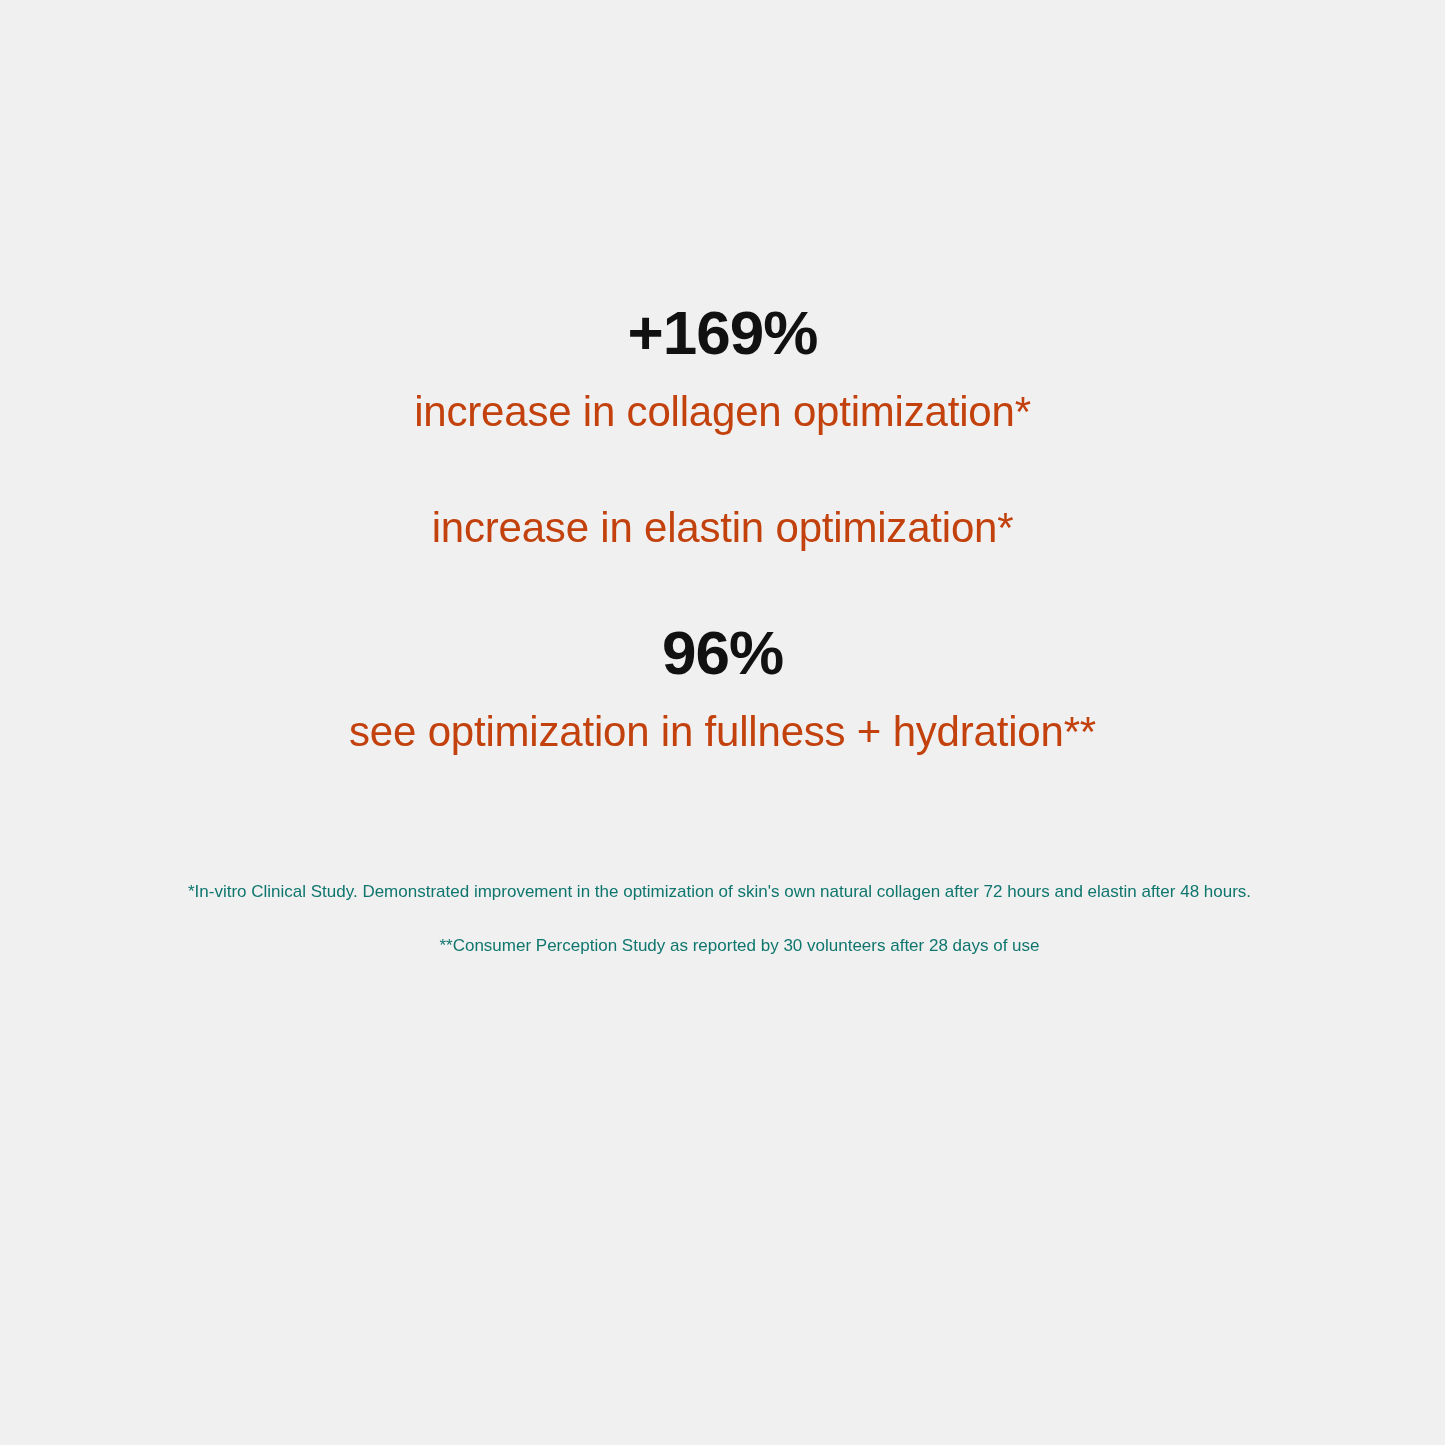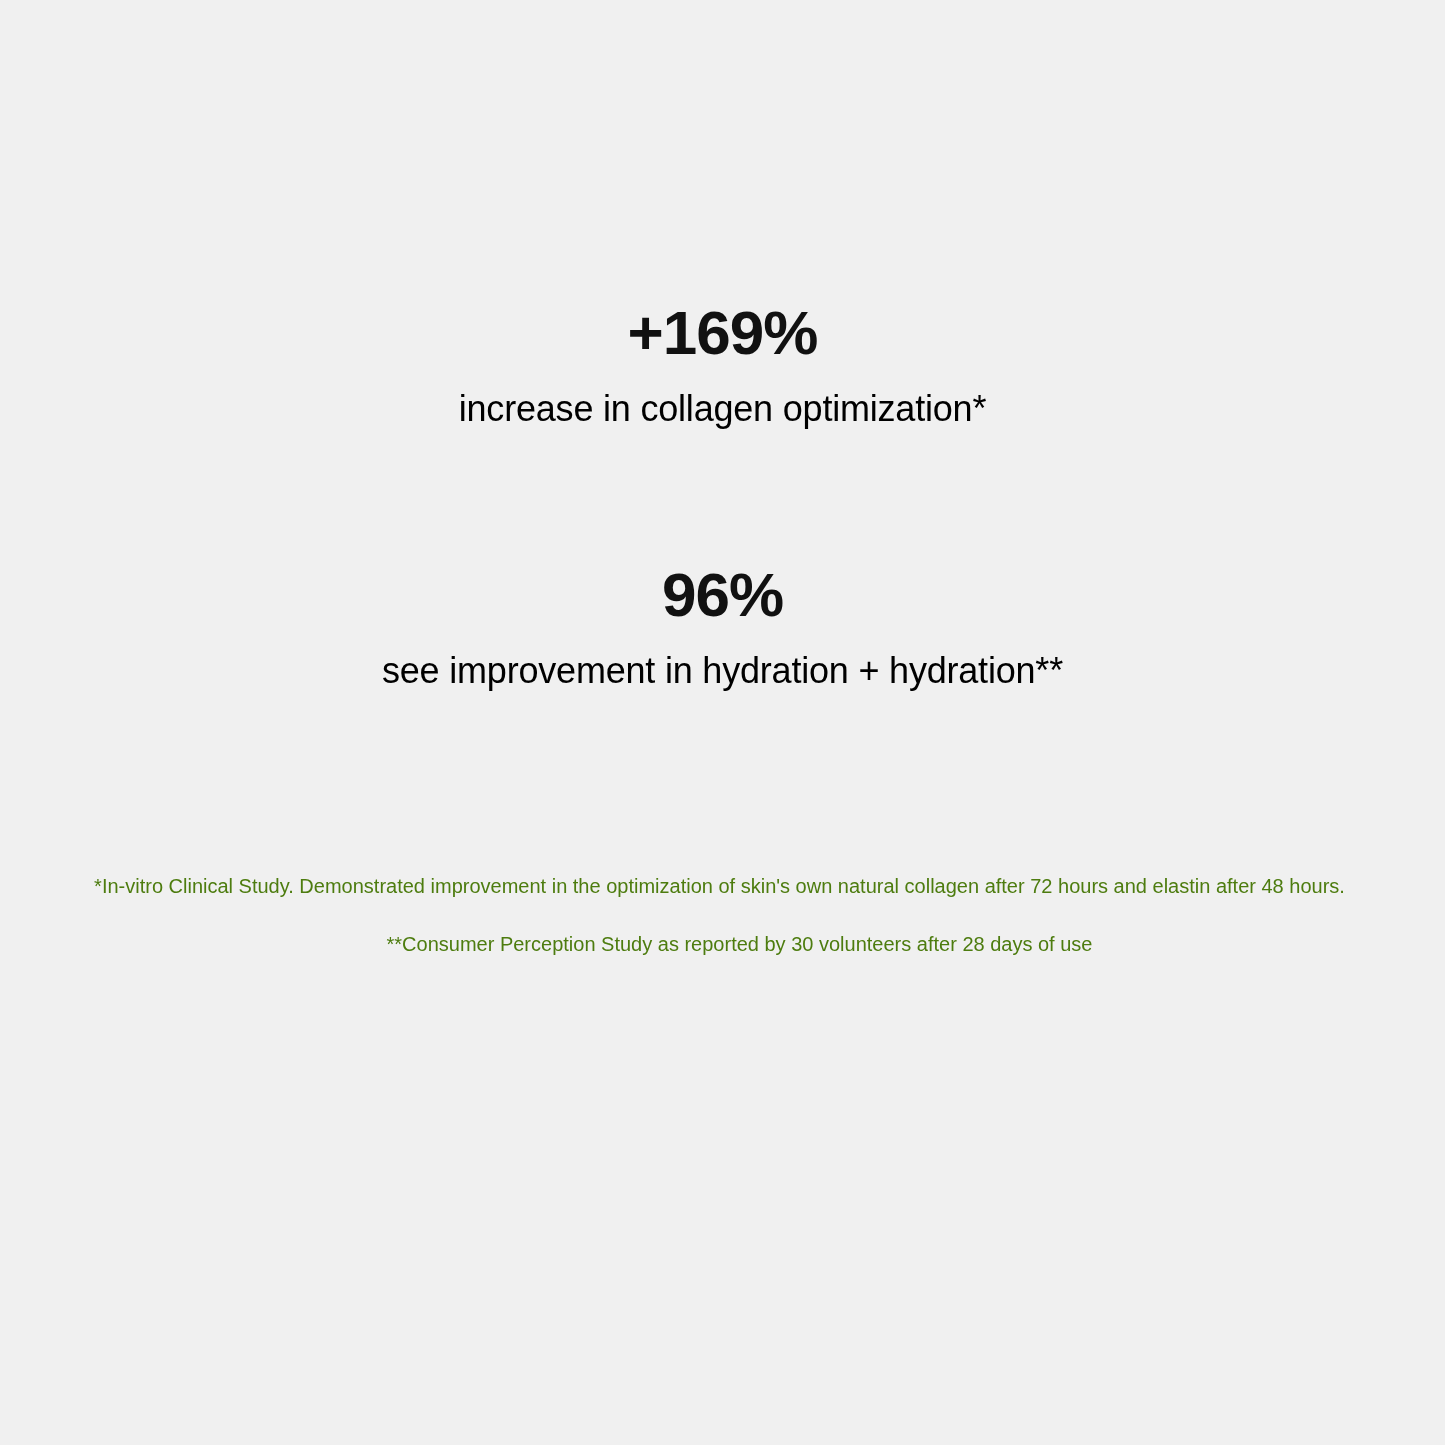--- a/index.html
+++ b/index.html
@@ -41,38 +41,38 @@
   }
   .stat-value {
     font-size: 62px;
     font-weight: 700;
     letter-spacing: -1px;
     line-height: 1.05;
     color: #111111;
     margin: 0 0 22px 0;
   }
   .stat-label {
-    font-size: 36px;
+    font-size: 42px;
     font-weight: 400;
     line-height: 1.2;
-    color: #000000;
+    color: #c2410c;
     margin: 0;
     letter-spacing: -0.2px;
   }
   .footnotes {
     position: absolute;
     left: 0;
     right: 0;
     bottom: 62px;
     text-align: center;
   }
   .footnote {
-    font-size: 20px;
+    font-size: 17px;
     font-weight: 400;
-    color: #4d7c0f;
+    color: #0f766e;
     line-height: 1.4;
     margin: 0 6px 30px 0;
   }
   .footnote:last-child {
     margin-bottom: 0;
     padding-left: 40px;
   }
 </style>
 </head>
 <body>
@@ -80,26 +80,27 @@
 <div class="page">
 
   <div class="stats">
 
     <div class="stat-block">
       <p class="stat-value">+169%</p>
       <p class="stat-label">increase in collagen optimization*</p>
     </div>
 
     <div class="stat-block">
+      <p class="stat-label">increase in elastin optimization*</p>
     </div>
 
 
     <div class="stat-block">
       <p class="stat-value">96%</p>
-      <p class="stat-label">see improvement in hydration + hydration**</p>
+      <p class="stat-label">see optimization in fullness + hydration**</p>
     </div>
 
   </div>
 
   <div class="footnotes">
     <p class="footnote">*In-vitro Clinical Study. Demonstrated improvement in the optimization of skin's own natural collagen after 72 hours and elastin after 48 hours.</p>
     <p class="footnote">**Consumer Perception Study as reported by 30 volunteers after 28 days of use</p>
   </div>
 
 </div>

